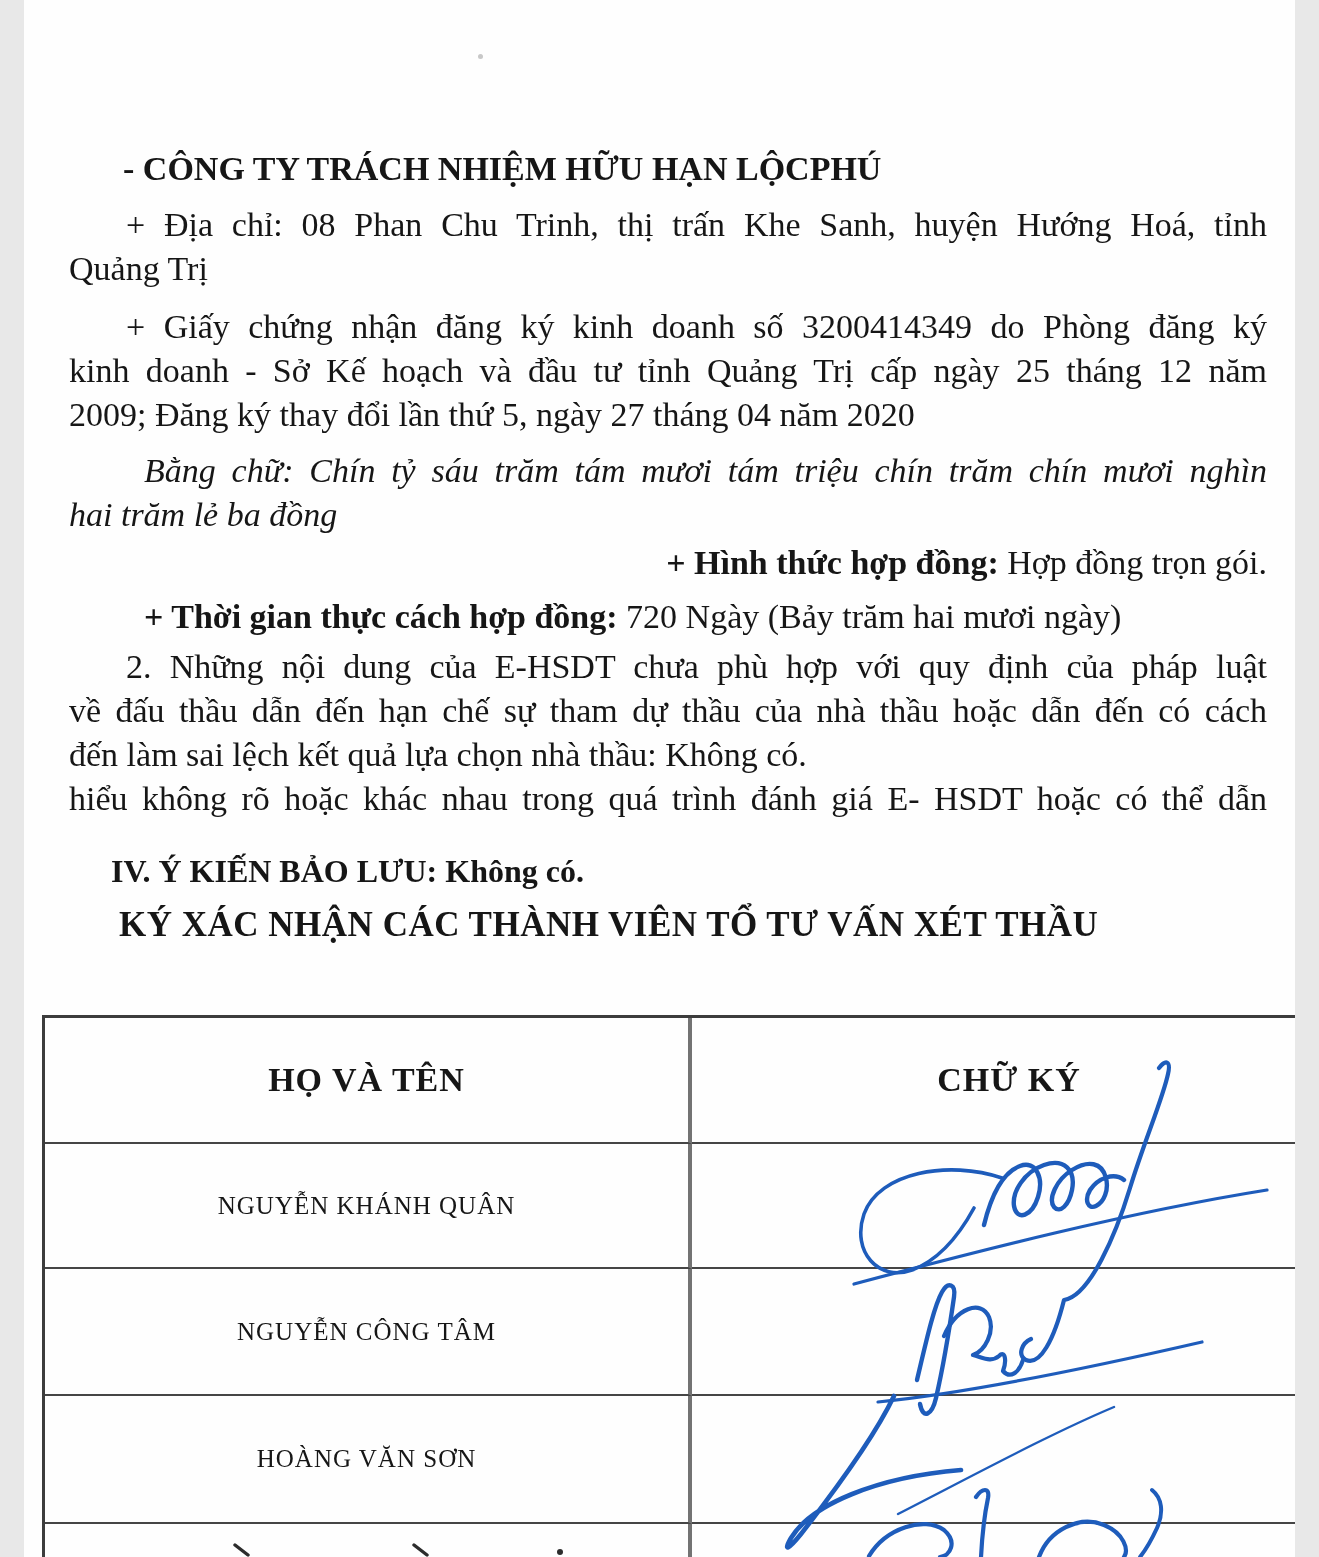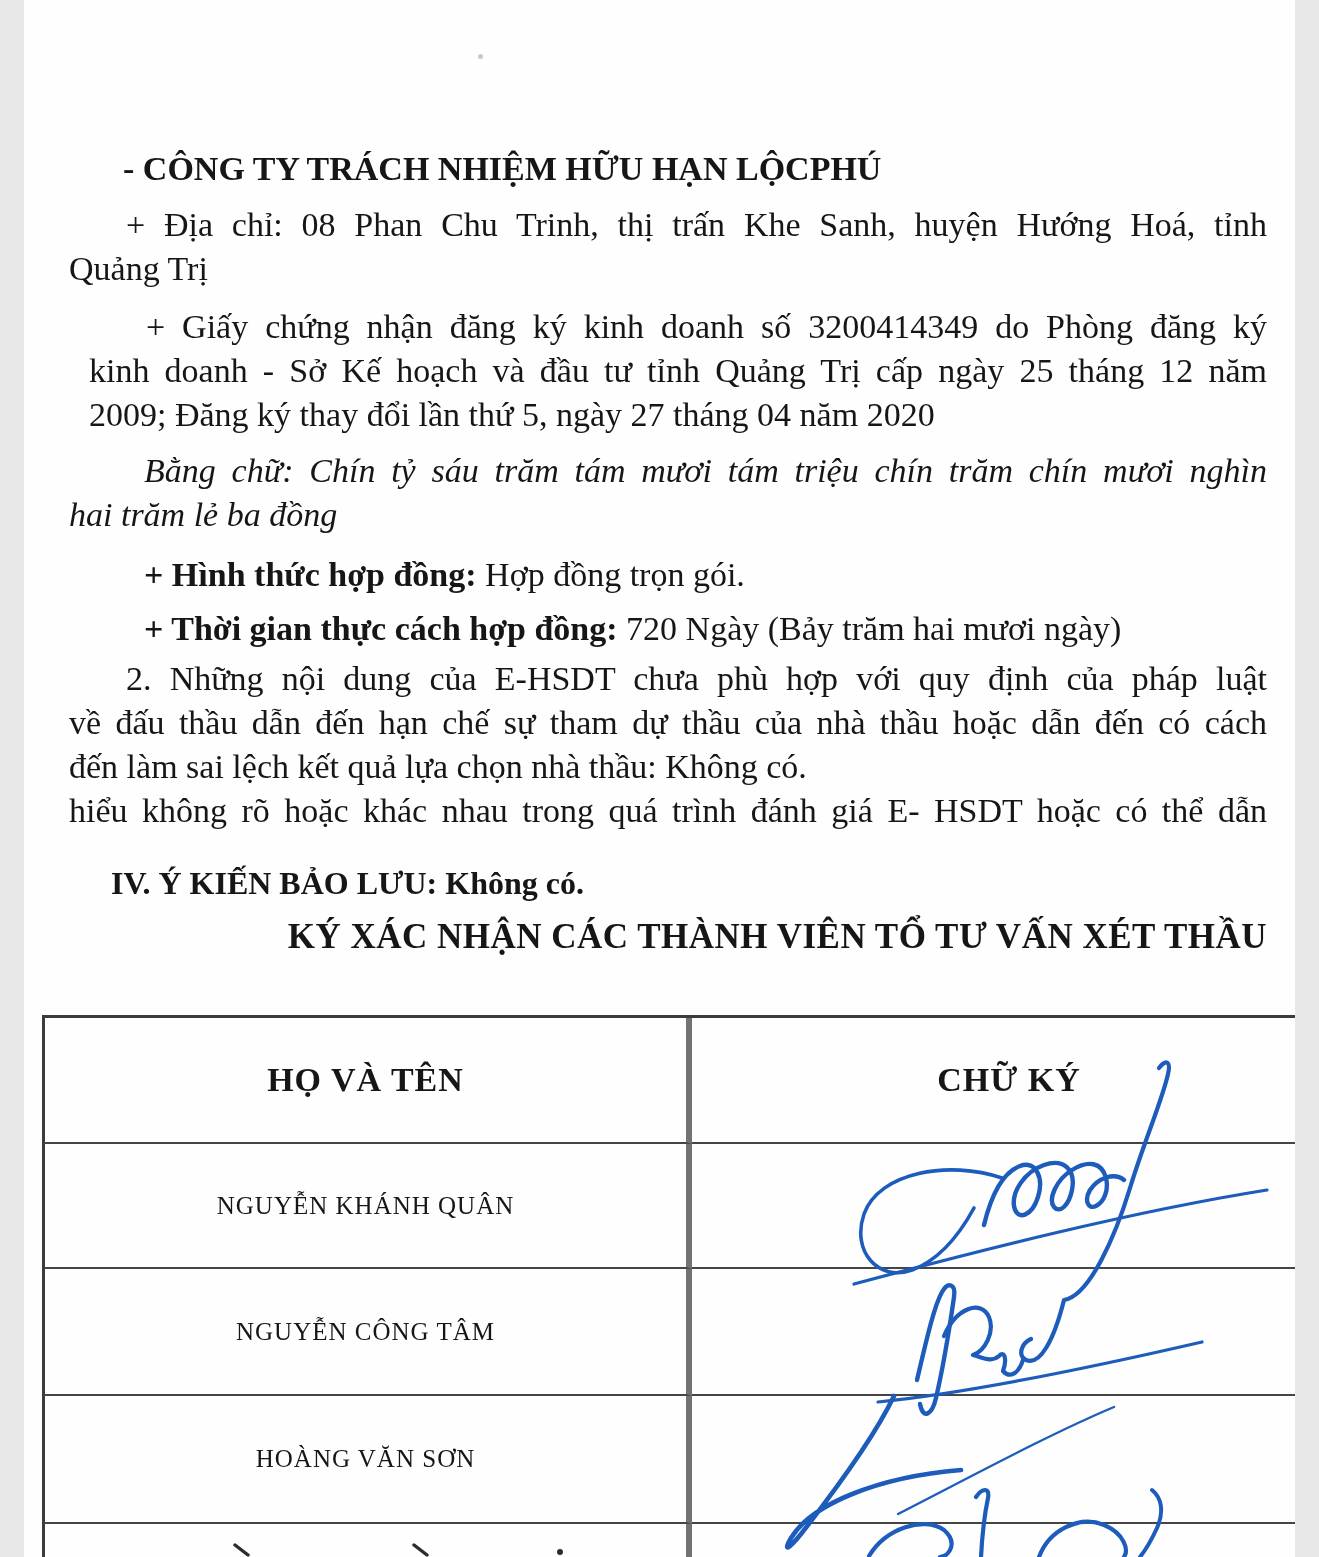--- a/index.html
+++ b/index.html
@@ -15,41 +15,41 @@
   .content { position:absolute; top:0; left:45px; right:28px; }
   .para { font-size:34px; line-height:44px; }
   .ln { display:block; white-space:nowrap; }
   .jl { text-align:justify; text-align-last:justify; }
   .ind54 { padding-left:54px; }
   .ind57 { padding-left:57px; }
   .ind75 { padding-left:75px; }
   .b { font-weight:700; }
   .h-company { margin-top:147px; font-weight:700; }
   .p-address { margin-top:12px; }
-  .p-reg { margin-top:14px;margin-left:20px; }
+  .p-reg { margin-top:14px; }
   .p-price { margin-top:10px; padding-left:75px; }
   .p-words { margin-top:12px; font-style:italic; }
-  .p-form { margin-top:16px; padding-left:75px; }
+  .p-form { margin-top:4px; padding-left:75px;text-align:right; }
   .p-time { margin-top:10px; padding-left:75px; }
   .p-sec2 { margin-top:6px; }
   .h-iv { margin-top:28px; padding-left:42px; font-size:32px; line-height:45px; font-weight:700; }
-  .h-sign { margin-top:8px; padding-left:50px; font-size:35px; line-height:45px; font-weight:700; letter-spacing:0.5px;text-align:right; }
+  .h-sign { margin-top:8px; padding-left:50px; font-size:35px; line-height:45px; font-weight:700; letter-spacing:0.5px; }
 
   
   .sig-table {
     position:absolute; left:18px; top:1015px; width:1287px; height:560px;
     display:grid;
     grid-template-columns:647px 1fr;
     grid-template-rows:126px 125px 127px 128px 1fr;
     border:3px solid #3c3c3c;
     box-sizing:border-box;
     background:transparent;
   }
   .cell { box-sizing:border-box; display:flex; align-items:center; justify-content:center; }
-  .col1 { border-right:6px solid #737373;font-family:Liberation Serif, serif; }
+  .col1 { border-right:4px solid #737373;font-family:Liberation Serif, serif; }
   .rb  { border-bottom:2.5px solid #454545; }
   .th  { font-weight:700; font-size:34px; letter-spacing:1px; }
   .member { font-size:25px; letter-spacing:1px; white-space:nowrap; }
 
   .ink-overlay { position:absolute; left:0; top:0; width:1319px; height:1557px; pointer-events:none; }
   .ink-overlay path { fill:none; stroke-linecap:round; stroke-linejoin:round; }
   .speck { position:absolute; border-radius:50%; background:#9a9a9a; opacity:.55; }
 </style>
 </head>
 <body>

